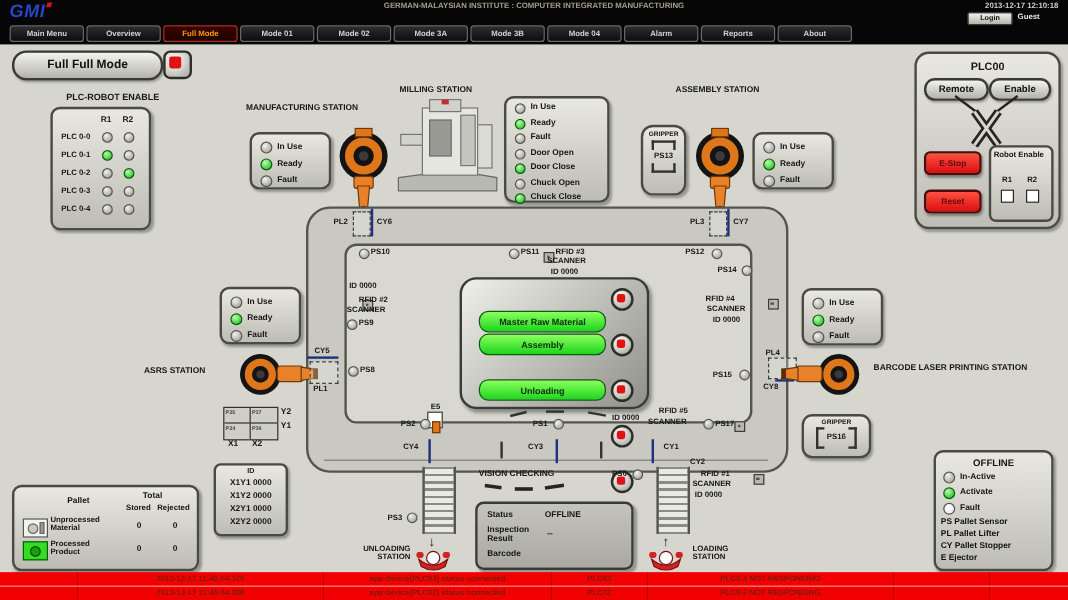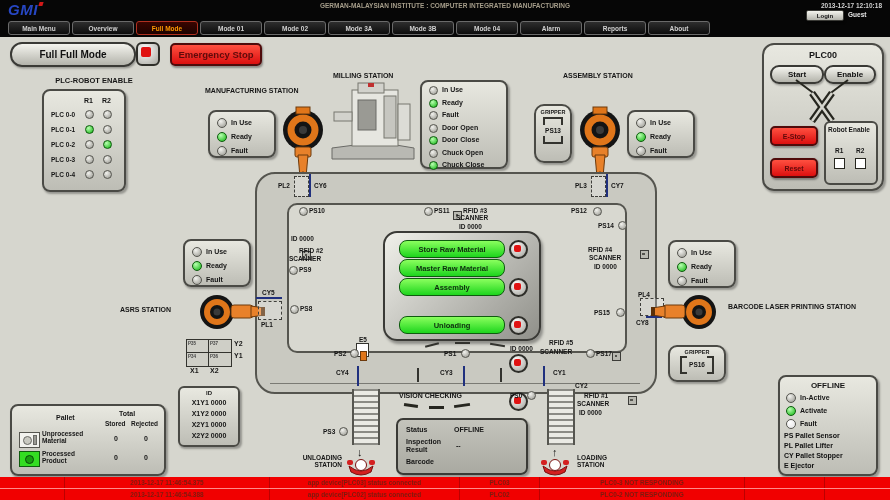--- a/index.html
+++ b/index.html
@@ -71,21 +71,20 @@
     <div class="tab" data-active="false">Mode 04</div>
     <div class="tab" data-active="false">Alarm</div>
     <div class="tab" data-active="false">Reports</div>
     <div class="tab" data-active="false">About</div>
   </div>
 
   
   <div class="abs silverbtn" style="left:10px;top:42px;width:122px;height:21px;border-radius:12px;font-size:10px;">Full Full Mode</div>
   <div class="abs" style="left:136px;top:42px;width:20px;height:20px;border:2px solid #2e2e29;border-radius:6px;background:radial-gradient(circle at 35% 30%,#fff,#a8a8a0);"></div>
   <div class="abs" style="left:141px;top:47px;width:10px;height:10px;background:#e01212;border-radius:2px;"></div>
-  <div class="abs redbtn" style="left:170px;top:43px;width:88px;height:19px;font-size:9.5px;">Emergency Stop</div>
 
   
   <div class="abs lbl" style="left:38px;top:77px;width:112px;text-align:center;font-size:7.5px;">PLC-ROBOT ENABLE</div>
   <div class="abs panel" style="left:42px;top:89px;width:80px;height:99px;">
     <div class="abs lbl" style="left:40px;top:6px;">R1</div>
     <div class="abs lbl" style="left:58px;top:6px;">R2</div>
     <div class="abs lbl-sm" style="left:7px;top:20px;">PLC 0-0</div>
     <span class="abs led led-s" style="left:41px;top:19px;" data-state="off"></span>
     <span class="abs led led-s" style="left:59px;top:19px;" data-state="off"></span>
     <div class="abs lbl-sm" style="left:7px;top:35px;">PLC 0-1</div>
@@ -203,21 +202,21 @@
       </div>
     <div class="srow" style="margin:4px 0 0 7px;">
         <span class="led" data-state="off"></span>
         <span class="lbl">Fault</span>
       </div>
   </div>
 
   
   <div class="abs panel" style="left:762px;top:43px;width:118px;height:144px;border-radius:12px;">
     <div class="lbl" style="text-align:center;margin-top:5px;font-size:9px;">PLC00</div>
-    <div class="abs silverbtn" style="left:6px;top:20px;width:50px;height:15px;border-radius:9px;font-size:8px;">Start</div>
+    <div class="abs silverbtn" style="left:6px;top:20px;width:50px;height:15px;border-radius:9px;font-size:8px;">Remote</div>
     <div class="abs silverbtn" style="left:60px;top:20px;width:48px;height:15px;border-radius:9px;font-size:8px;">Enable</div>
     <svg class="abs" style="left:26px;top:34px;" width="64" height="44" viewBox="0 0 64 44">
       <path d="M6,1 L26,16 M58,1 L38,16" stroke="#26261f" stroke-width="2" fill="none"></path>
       <path d="M22,14 L42,42 M42,14 L22,42" stroke="#26261f" stroke-width="7" fill="none"></path>
       <path d="M22,14 L42,42 M42,14 L22,42" stroke="#d6d6ce" stroke-width="2.5" fill="none"></path>
     </svg>
     <div class="abs redbtn" style="left:6px;top:81px;width:44px;height:16px;font-size:7px;">E-Stop</div>
     <div class="abs redbtn" style="left:6px;top:113px;width:44px;height:16px;font-size:7px;">Reset</div>
     <div class="abs panel" style="left:60px;top:76px;width:50px;height:60px;border-radius:6px;box-shadow:none;">
       <div class="lbl-sm" style="text-align:center;margin-top:3px;white-space:normal;width:44px;margin-left:1px;">Robot Enable</div>
@@ -270,21 +269,20 @@
   
   <div class="abs lbl-sm" style="left:588px;top:246px;">RFID #4</div>
   <span class="abs rfid-ic" style="left:613px;top:245px;"></span>
   <div class="abs lbl-sm" style="left:589px;top:254px;">SCANNER</div>
   <div class="abs lbl-sm" style="left:594px;top:263px;">ID 0000</div>
   <div class="abs lbl-sm" style="left:594px;top:309px;">PS15</div>
   <span class="abs led led-s" style="left:616px;top:308px;"></span>
 
   
   <div class="abs" style="left:383px;top:231px;width:154px;height:106px;border:2px solid #3a3a36;border-radius:14px;background:linear-gradient(135deg,#f0f0ea,#90908a);box-shadow:2px 3px 3px rgba(0,0,0,.35);">
-    <div class="abs greenbtn" style="left:14px;top:7px;width:104px;height:16px;">Store Raw Material</div>
     <div class="abs circbtn" style="left:124px;top:7px;"></div>
     <div class="abs greenbtn" style="left:14px;top:26px;width:104px;height:16px;">Master Raw Material</div>
     <div class="abs circbtn" style="left:124px;top:26px;"></div>
     <div class="abs greenbtn" style="left:14px;top:45px;width:104px;height:16px;">Assembly</div>
     <div class="abs circbtn" style="left:124px;top:45px;"></div>
     <div class="abs circbtn" style="left:124px;top:64px;"></div>
     <div class="abs greenbtn" style="left:14px;top:83px;width:104px;height:16px;">Unloading</div>
     <div class="abs circbtn" style="left:124px;top:83px;"></div>
   </div>
 

